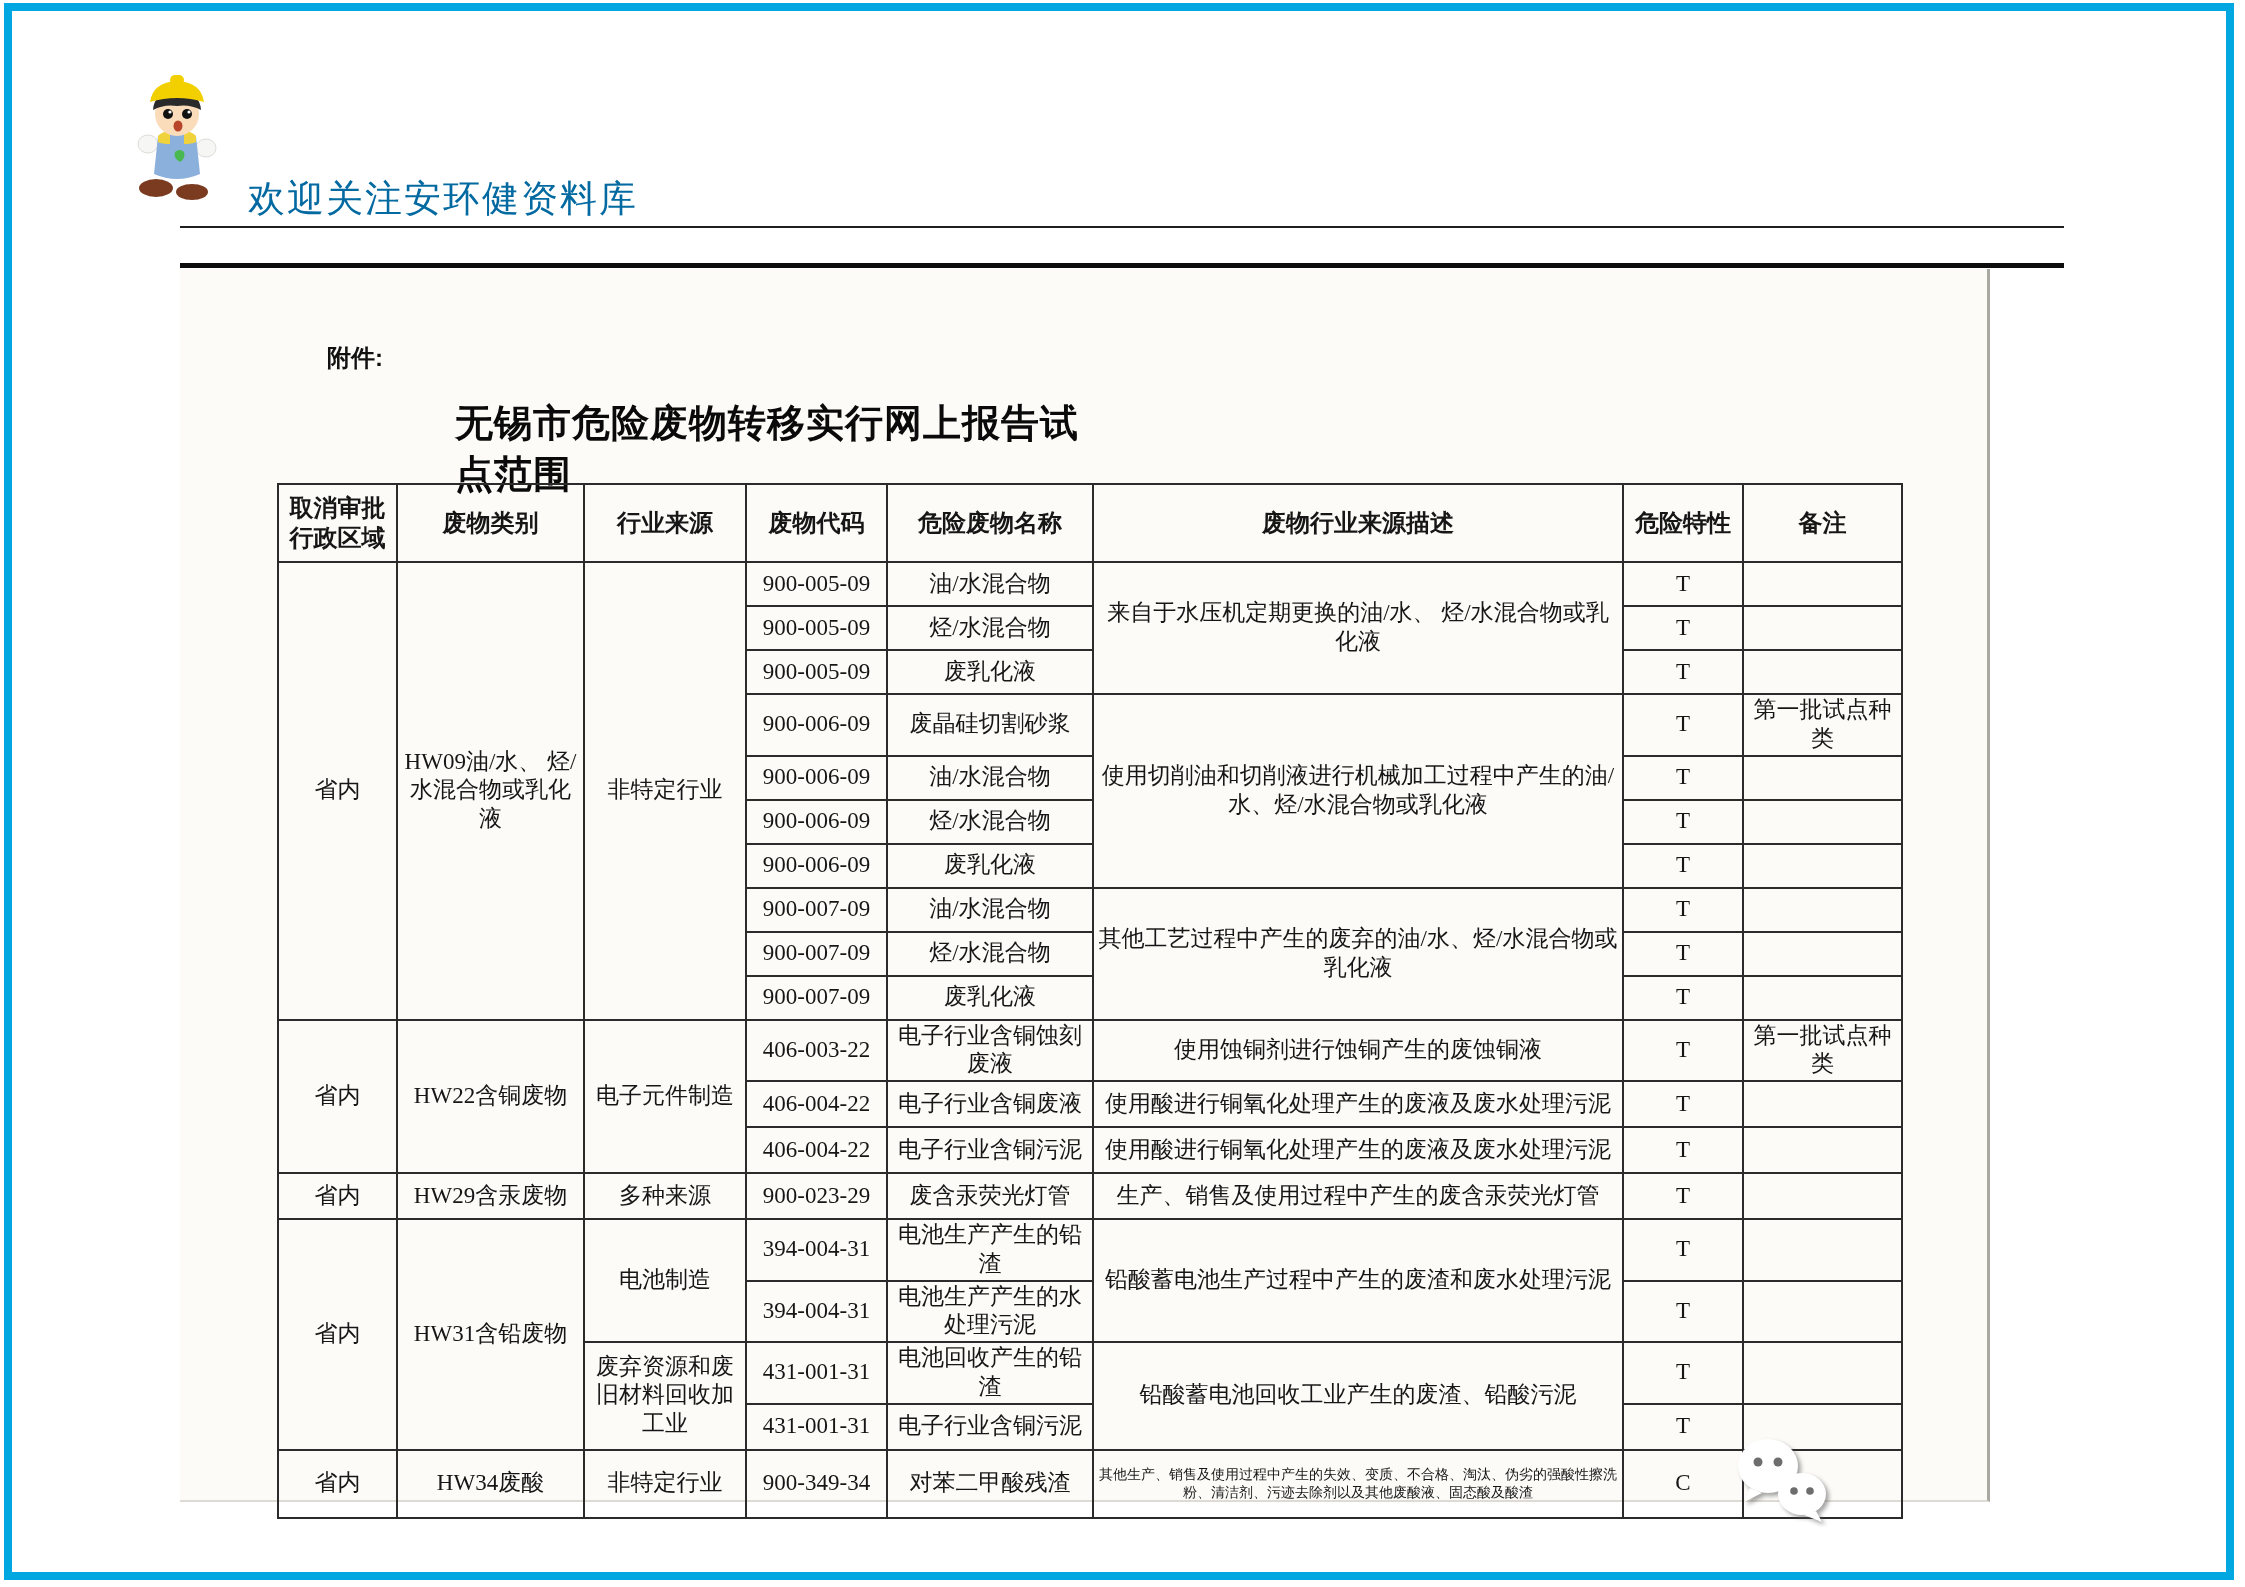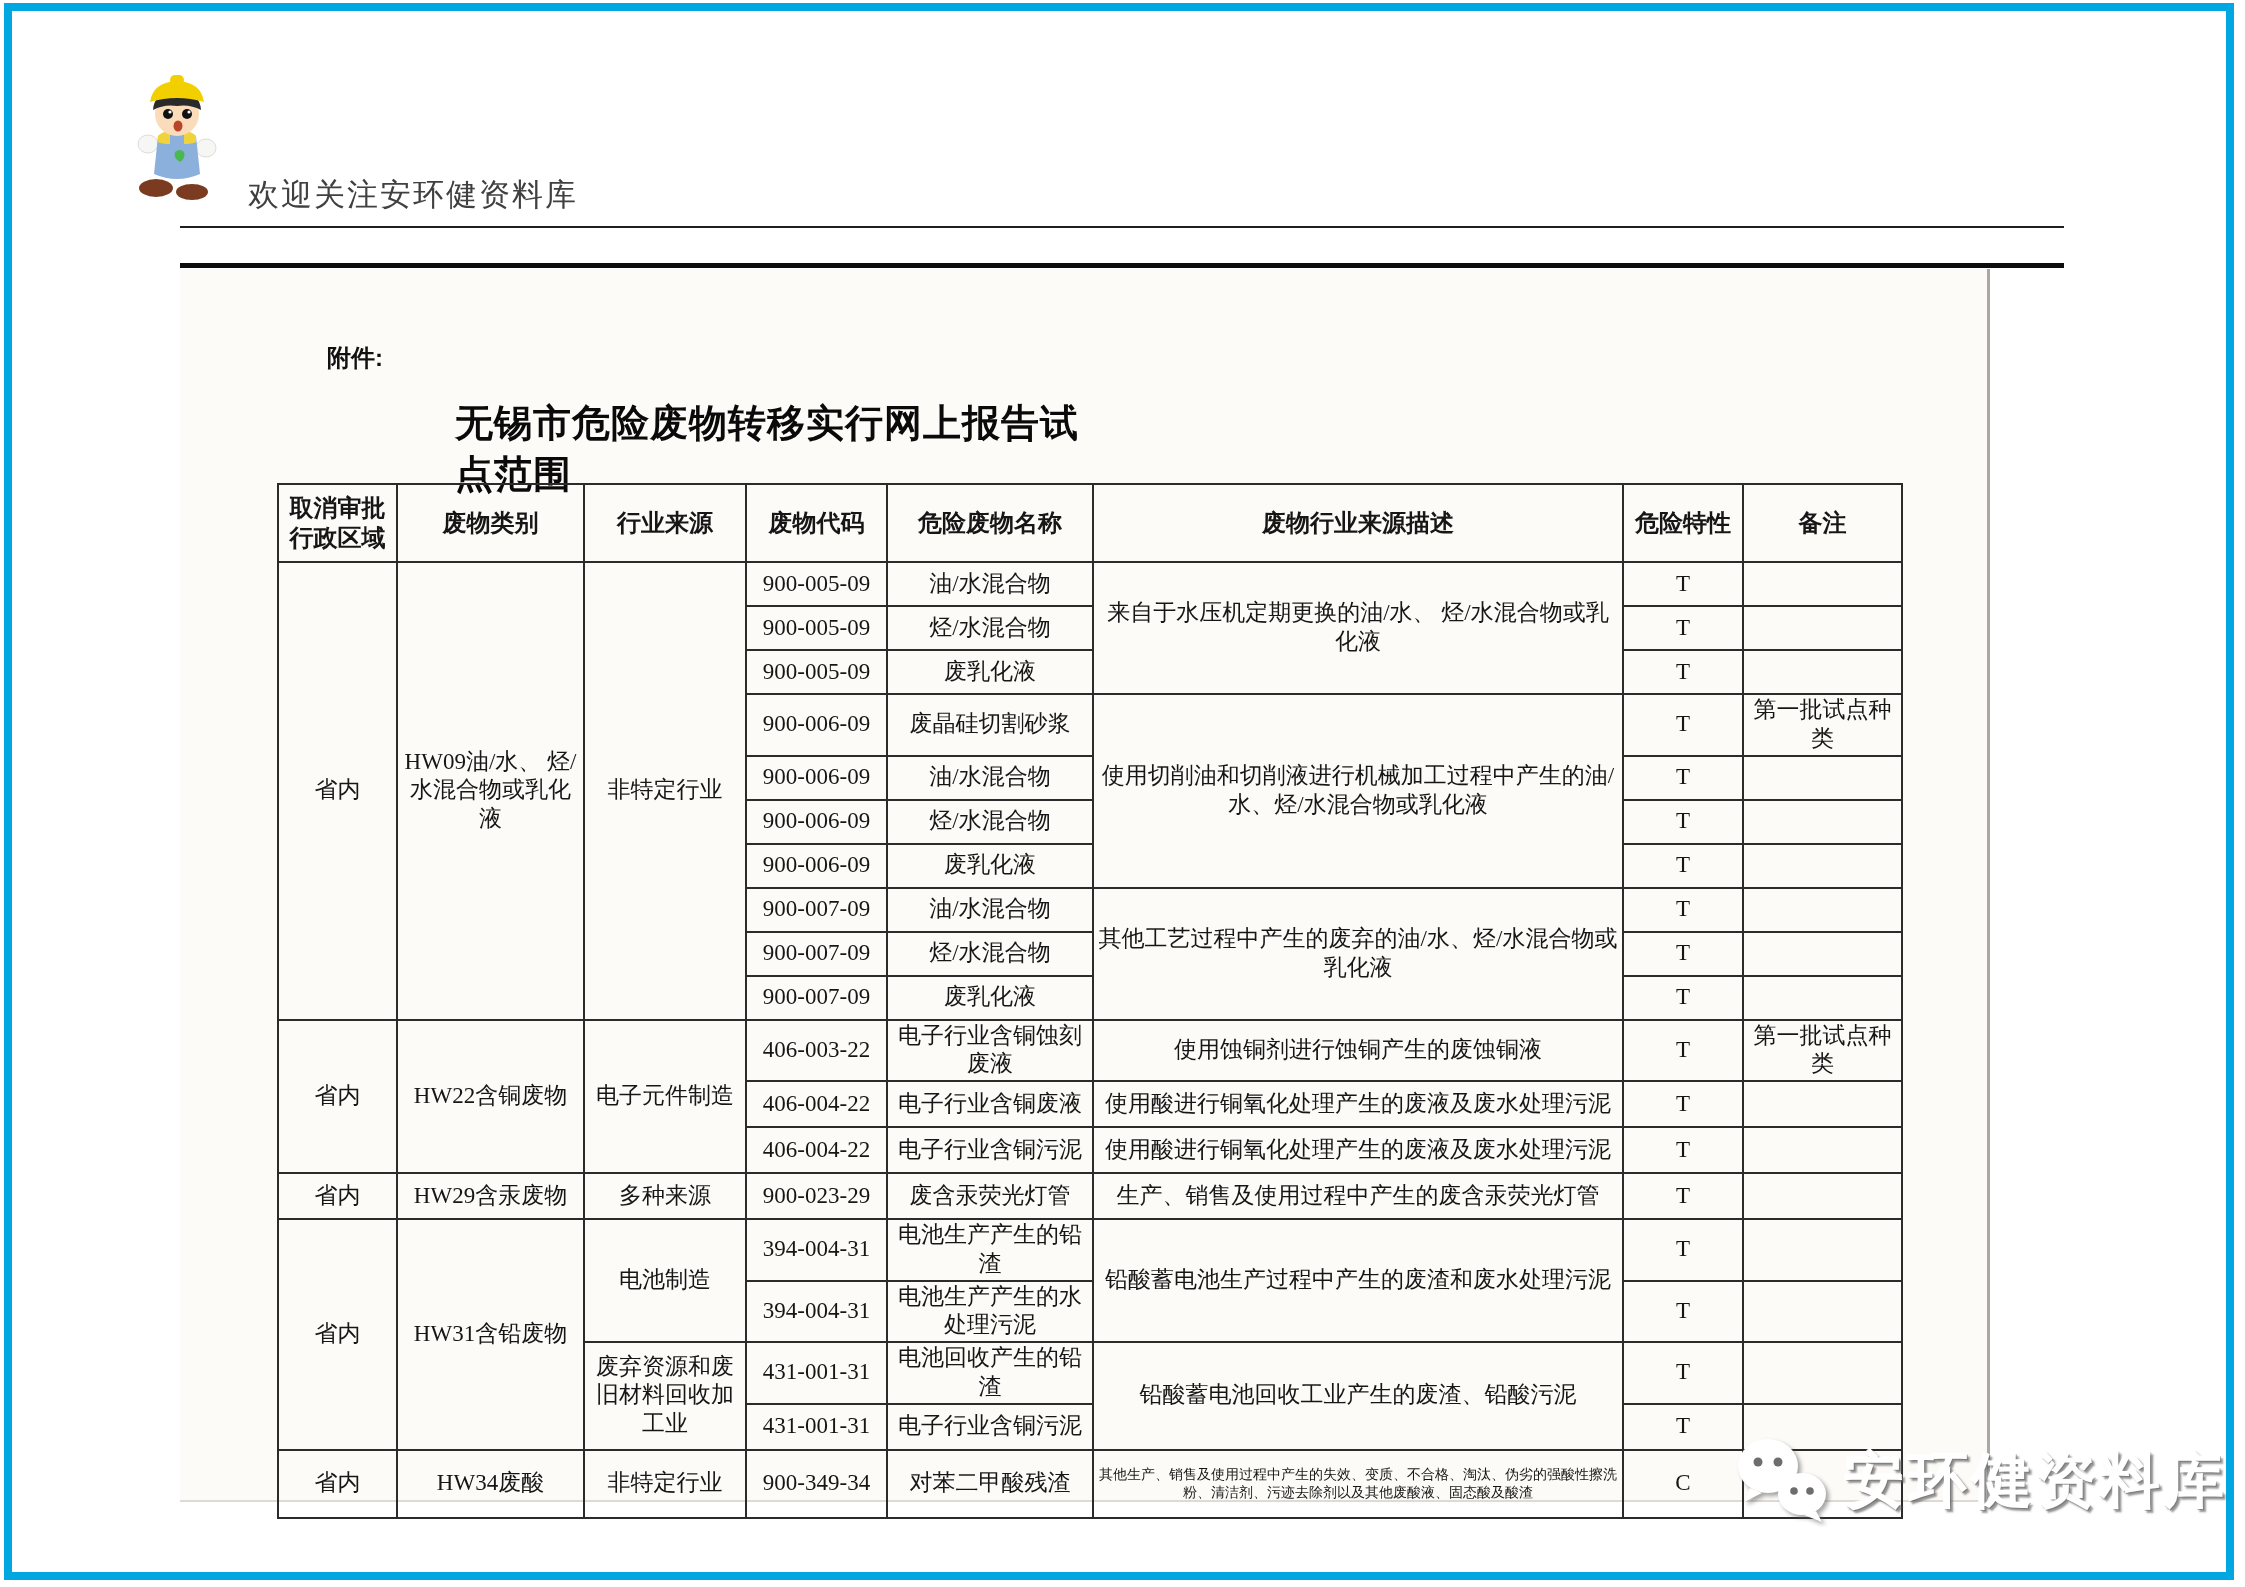--- a/index.html
+++ b/index.html
@@ -5,22 +5,22 @@
   html,body{margin:0;padding:0;background:#e8e8e8;}
   #canvas{
     position:relative;width:2245px;height:1587px;background:#ffffff;
     overflow:hidden;font-family:"Liberation Serif","DejaVu Serif",serif;color:#1c1c1c;
   }
   .frame{
     position:absolute;left:4px;top:3px;width:2230px;height:1577px;
     border:8px solid #00a7e0;box-sizing:border-box;pointer-events:none;z-index:50;
   }
   .welcome{
-    position:absolute;left:248px;top:174px;font-size:31px;letter-spacing:2px;
-    font-family:"Liberation Serif","DejaVu Serif",serif;color:#404040;
+    position:absolute;left:248px;top:174px;font-size:37px;letter-spacing:2px;
+    font-family:"Liberation Serif","DejaVu Serif",serif;color:#0369a1;
   }
   .rule-thin{position:absolute;left:180px;top:226px;width:1884px;height:2px;background:#1f1f1f;}
   .rule-thick{position:absolute;left:180px;top:263px;width:1884px;height:5px;background:#0d0d0d;}
   .scan-page{
     position:absolute;left:180px;top:269px;width:1810px;height:1233px;
     background:#fcfbf8;border-right:3px solid #a9a9a2;border-bottom:2px solid #dddbd3;
     box-sizing:border-box;
   }
   .attach{
     position:absolute;left:327px;top:342px;font-size:24px;font-weight:bold;
@@ -269,16 +269,15 @@
     <svg width="104" height="98" viewBox="0 0 104 98" style="filter:drop-shadow(3px 3px 2px rgba(90,90,90,.55));">
       <ellipse cx="36" cy="34" rx="30" ry="27" fill="#ffffff"></ellipse>
       <path d="M18 56 L12 70 L30 61 Z" fill="#ffffff"></path>
       <circle cx="26" cy="30" r="4.5" fill="#6d6d6d"></circle>
       <circle cx="46" cy="30" r="4.5" fill="#6d6d6d"></circle>
       <ellipse cx="70" cy="62" rx="24" ry="21" fill="#ffffff"></ellipse>
       <path d="M84 79 L90 90 L72 83 Z" fill="#ffffff"></path>
       <circle cx="62" cy="59" r="3.8" fill="#6d6d6d"></circle>
       <circle cx="78" cy="59" r="3.8" fill="#6d6d6d"></circle>
     </svg>
-    <span class="wm-text">安环健资料库</span>
   </div>
 
 </div>
 
 </body></html>

